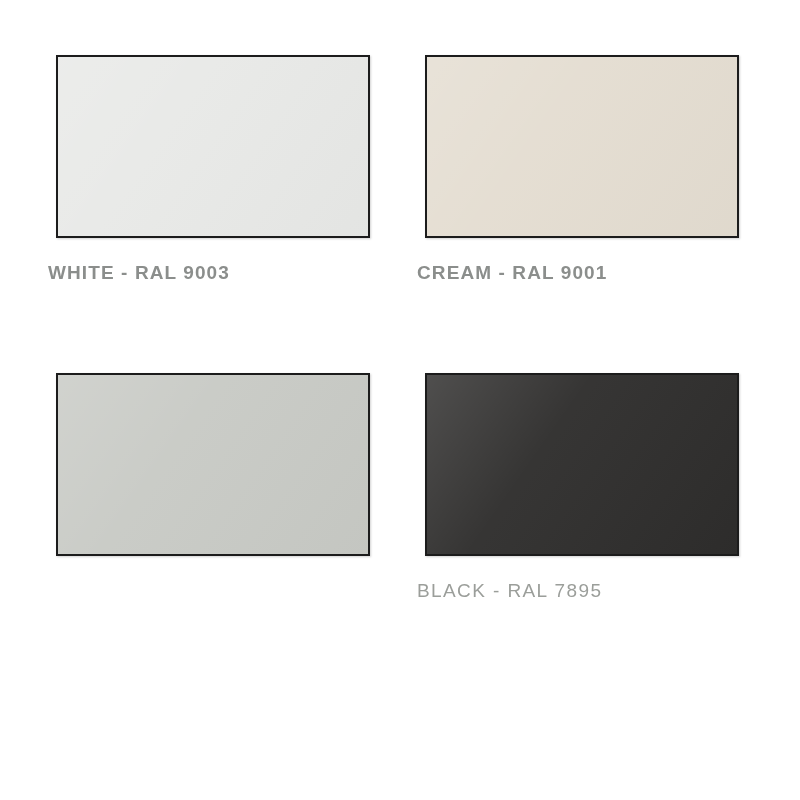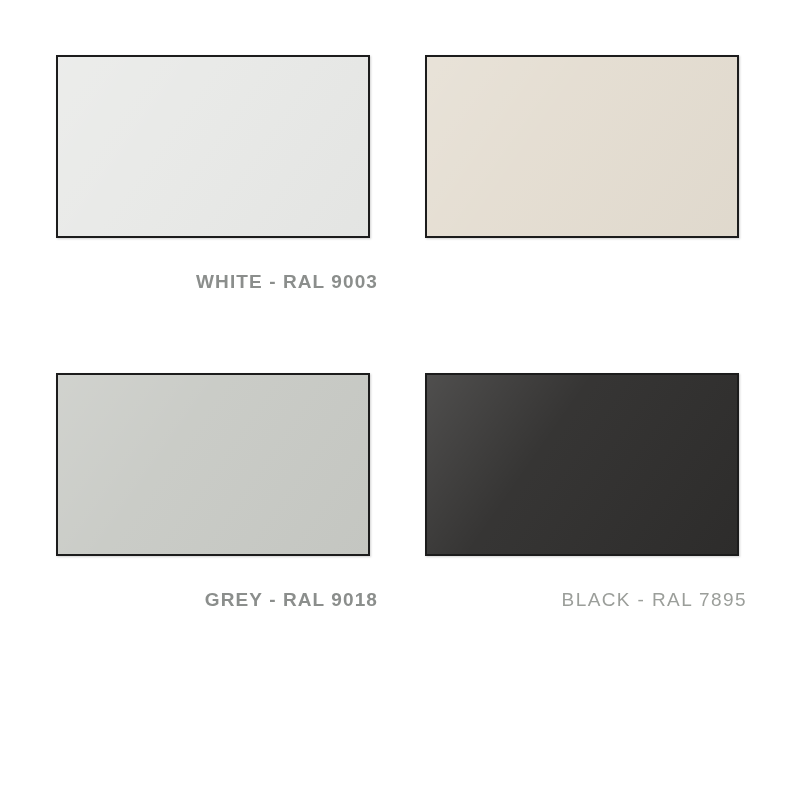--- a/index.html
+++ b/index.html
@@ -52,22 +52,22 @@
     background: linear-gradient(
       125deg,
       rgba(255, 255, 255, 0.16) 0%,
       rgba(255, 255, 255, 0.04) 38%,
       rgba(0, 0, 0, 0.02) 100%
     );
     pointer-events: none;
   }
 
   .swatch-label {
-    margin-top: 33px;
-    text-align: right;
+    margin-top: 24px;
+    text-align: left;
     font-size: 19px;
     line-height: 22px;
     letter-spacing: 1.1px;
     color: #8b8e8c;
     font-weight: bold;
     white-space: nowrap;
   }
 
   .swatch-label.light {
     color: #9b9e9a;
@@ -80,25 +80,25 @@
 
 <div class="palette">
 
   <div class="swatch-cell col-1 row-1">
     <div class="swatch-chip" style="background-color: rgb(232, 233, 231); border-color: rgb(28, 28, 28);"></div>
     <div class="swatch-label">WHITE - RAL 9003</div>
   </div>
 
   <div class="swatch-cell col-2 row-1">
     <div class="swatch-chip" style="background-color: rgb(228, 221, 209); border-color: rgb(28, 28, 28);"></div>
+    <div class="swatch-label">CREAM - RAL 9001</div>
   </div>
 
   <div class="swatch-cell col-1 row-2">
     <div class="swatch-chip" style="background-color: rgb(200, 202, 197); border-color: rgb(28, 28, 28);"></div>
-    <div class="swatch-label">GREY - RAL 9018</div>
   </div>
 
   <div class="swatch-cell col-2 row-2">
     <div class="swatch-chip" style="background-color: rgb(46, 45, 44); border-color: rgb(28, 28, 28);"></div>
     <div class="swatch-label light">BLACK - RAL 7895</div>
   </div>
 
 </div>
 
 </body></html>

